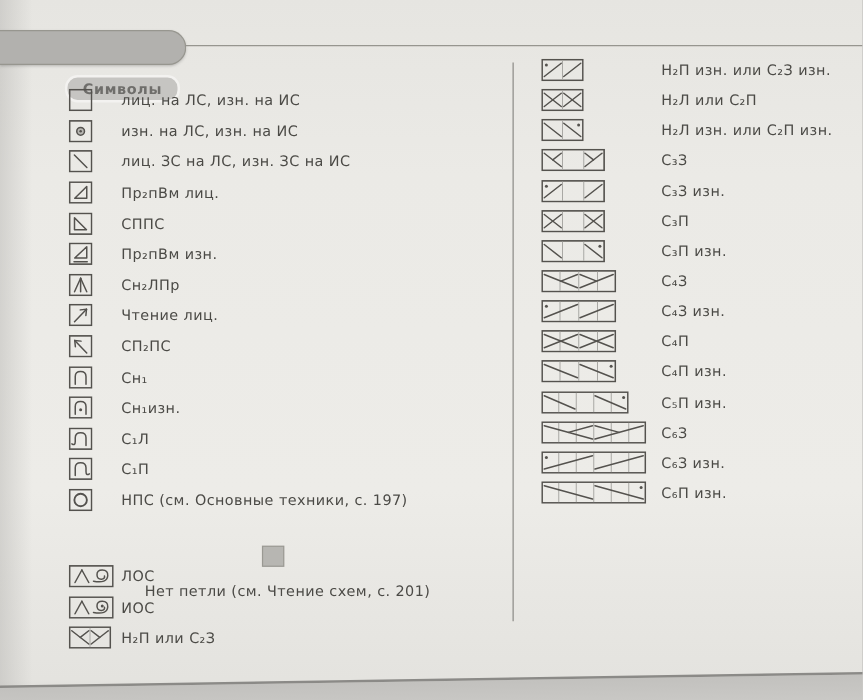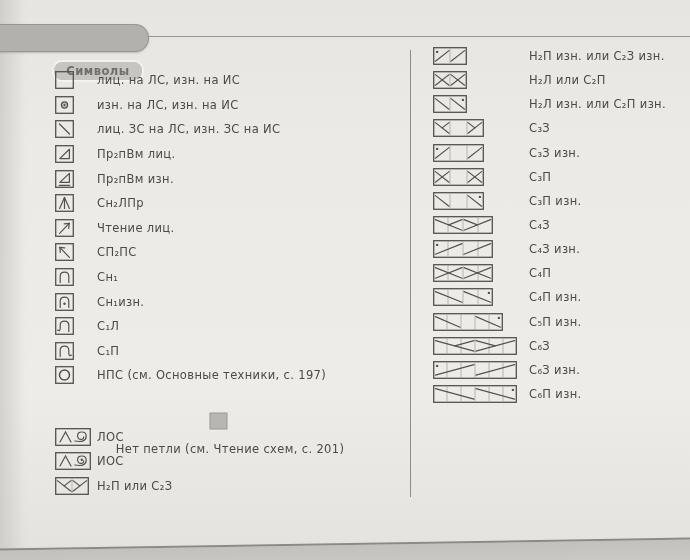--- a/index.html
+++ b/index.html
@@ -98,20 +98,29 @@
             <rect x="0.7" y="0.7" width="17.6" height="16.6" fill="none" stroke="#54524e" stroke-width="1.3"></rect>
             <polygon points="4.8,13.6 14.4,13.6 14.4,4.2" fill="none" stroke="#54524e" stroke-width="1.2" stroke-linejoin="round"></polygon>
           </svg>
         </span>
         <span class="lbl">Пр₂пВм лиц.</span>
       </div>
       <div class="row">
         <span class="sym">
           <svg width="19" height="18" viewBox="0 0 19 18">
             <rect x="0.7" y="0.7" width="17.6" height="16.6" fill="none" stroke="#54524e" stroke-width="1.3"></rect>
+            <polygon points="4.6,4.2 4.6,13.8 14.2,13.8" fill="none" stroke="#54524e" stroke-width="1.2" stroke-linejoin="round"></polygon>
+          </svg>
+        </span>
+        <span class="lbl">СППС</span>
+      </div>
+      <div class="row">
+        <span class="sym">
+          <svg width="19" height="18" viewBox="0 0 19 18">
+            <rect x="0.7" y="0.7" width="17.6" height="16.6" fill="none" stroke="#54524e" stroke-width="1.3"></rect>
             <polygon points="4.8,12.4 14.4,12.4 14.4,3.4" fill="none" stroke="#54524e" stroke-width="1.2" stroke-linejoin="round"></polygon>
             <line x1="4.2" y1="15.3" x2="14.8" y2="15.3" stroke="#54524e" stroke-width="1.2" stroke-linecap="round"></line>
           </svg>
         </span>
         <span class="lbl">Пр₂пВм изн.</span>
       </div>
       <div class="row">
         <span class="sym">
           <svg width="19" height="18" viewBox="0 0 19 18">
             <rect x="0.7" y="0.7" width="17.6" height="16.6" fill="none" stroke="#54524e" stroke-width="1.3"></rect>

